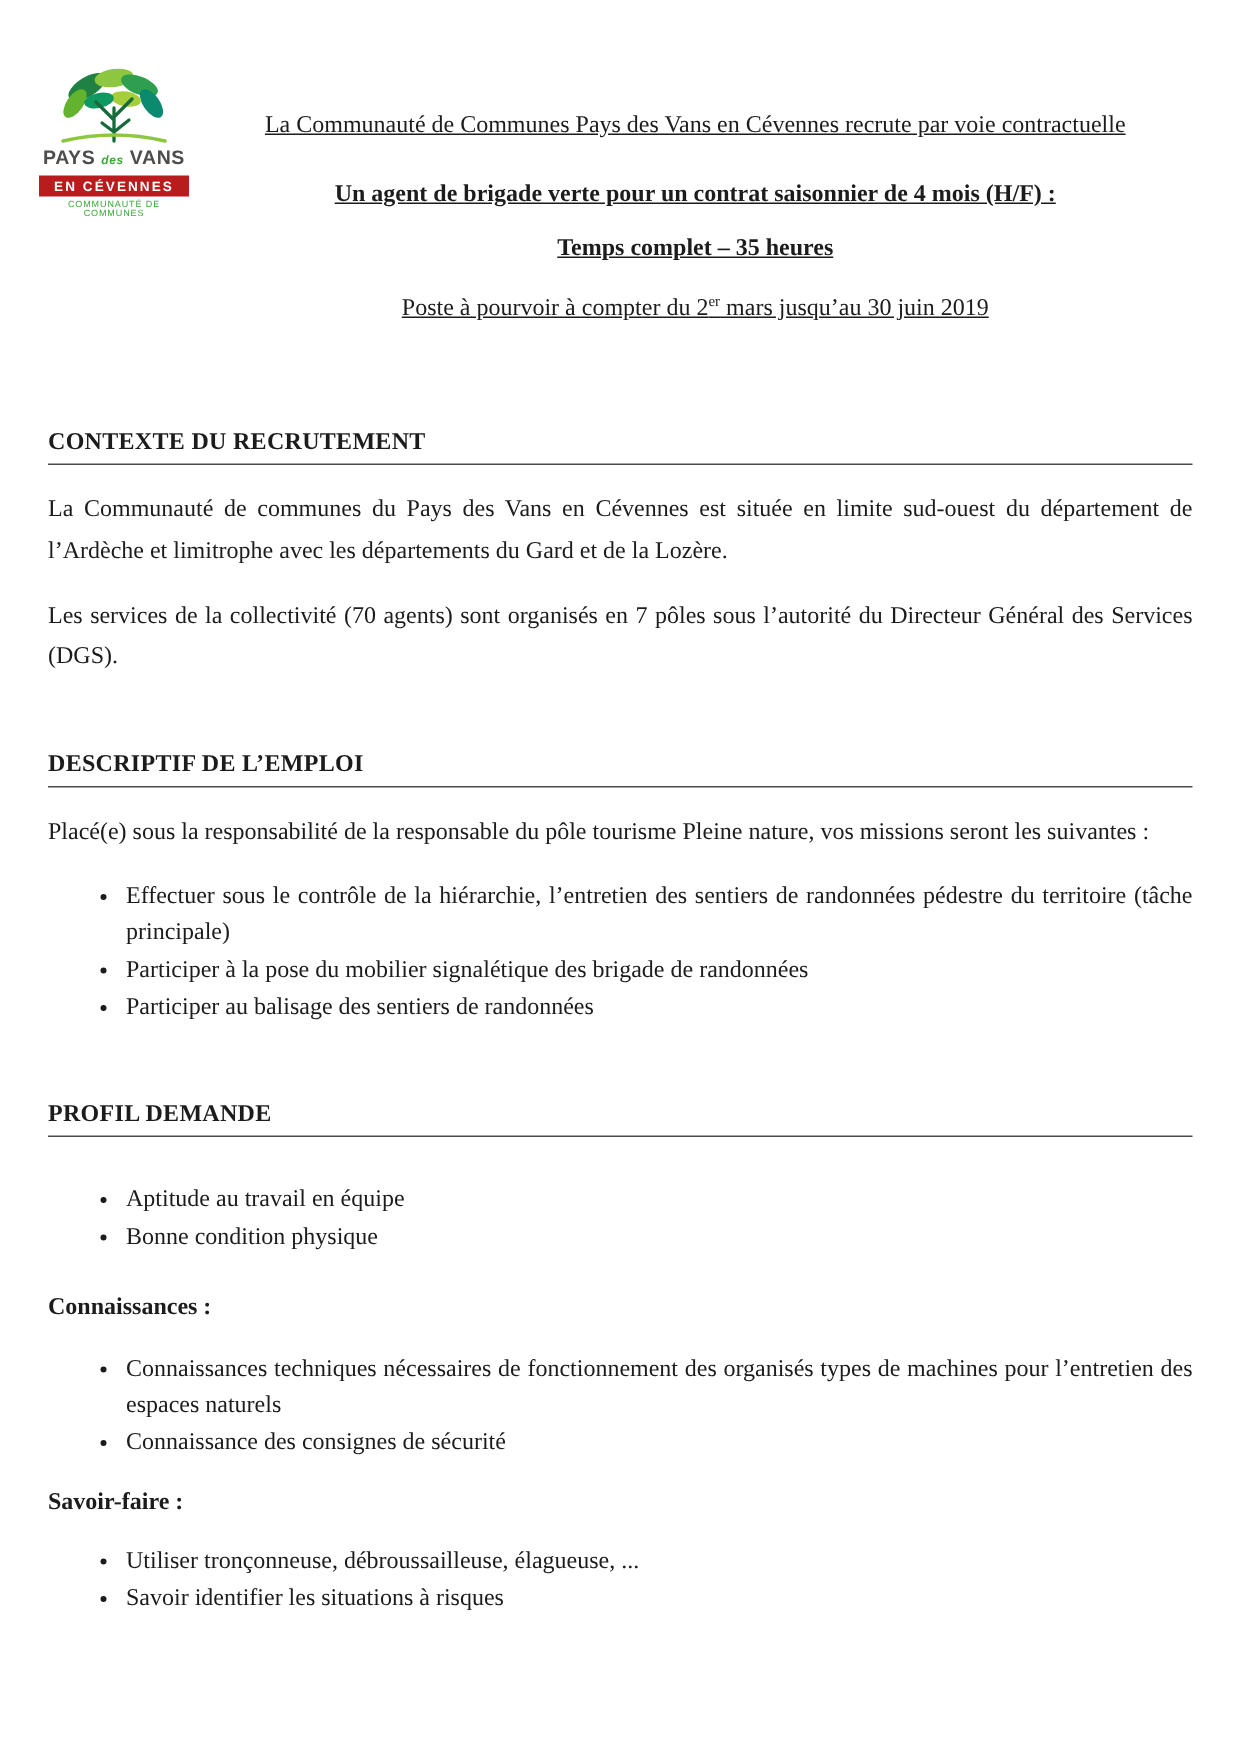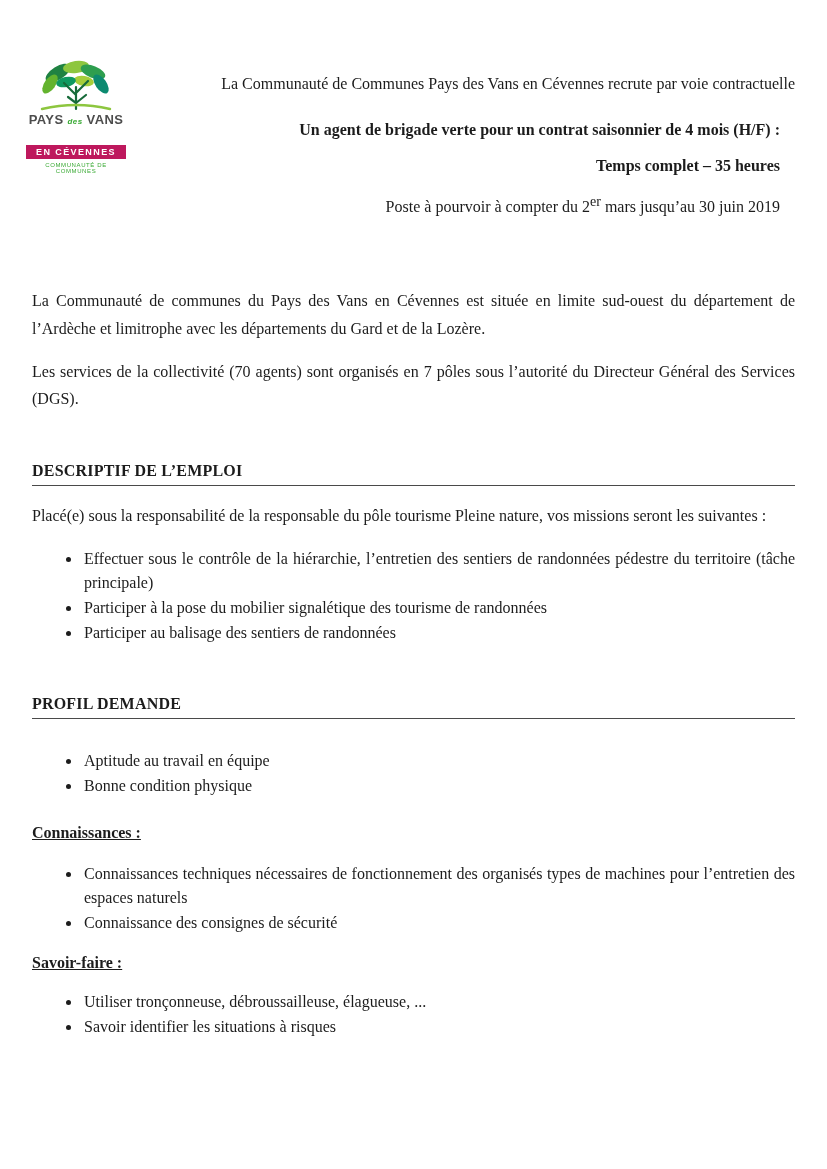--- a/index.html
+++ b/index.html
@@ -5,47 +5,47 @@
   * { box-sizing: border-box; }
   html, body { margin: 0; padding: 0; background: #ffffff; }
   .page {
     width: 827px; height: 1169px; background: #ffffff; overflow: hidden;
     position: relative; margin: 0 auto;
     font-family: "Liberation Serif", "DejaVu Serif", serif;
     color: #1c1c1c; font-size: 16px;
     padding: 45px 32px 0 32px;
   }
   
-  .logo { position: absolute; left: 26px; top: 57px; width: 100px; text-align: center;
+  .logo { position: absolute; left: 26px; top: 42px; width: 100px; text-align: center;
           font-family: "Liberation Sans", sans-serif; }
   .logo-tree { display: block; margin: 0 auto; }
   .logo-name { font-weight: bold; color: #4d4d4d; font-size: 13px; letter-spacing: 0.4px; line-height: 1.1; }
   .logo-des { font-size: 8px; color: #3aaa35; font-style: italic; }
-  .logo-banner { background: #be185d; color: #ffffff; font-weight: bold; font-size: 9px;
-                 letter-spacing: 1.4px; padding: 2px 10px; margin-top: 18px; }
+  .logo-banner { background: #b91c1c; color: #ffffff; font-weight: bold; font-size: 9px;
+                 letter-spacing: 1.4px; padding: 2px 10px; margin-top: 5px; }
   .logo-sub { color: #3aaa35; font-size: 6px; letter-spacing: 0.6px; margin-top: 3px; }
   
-  .header-text { margin-left: 100px; text-align: right; }
+  .header-text { margin-left: 100px; text-align: center; text-decoration: underline; }
   .header-text p { margin: 15px; line-height: 21px; }
   .h-intro { margin: 28px 0 25px 0 !important; }
   .h-title { font-weight: bold; margin-bottom: 12px !important; }
   .h-hours { font-weight: bold; margin-bottom: 12px !important; }
-  sup { font-size: 14px; }
+  sup { font-size: 10px; }
   
   .sec { margin-top: 50px; }
   .sec-context { margin-top: 70px; }
   .sec-heading {
     font-size: 16px; font-weight: bold; letter-spacing: 0.2px; margin: 0;
     padding-bottom: 5px; border-bottom: 1.6px solid #4a4a4a;
   }
   .para { text-align: justify; line-height: 1.7; margin: 16px 0; }
   .bullets { margin: 18px 0 0 0; padding-left: 50px; line-height: 1.5; text-align: justify; }
   .bullets li { margin: 0 0 1px 0; padding-left: 2px; }
   .bullets-first { margin-top: 30px; }
-  .sub-label { font-weight: bold; margin: 26px 0 0 0; text-decoration: underline; }
+  .sub-label { font-weight: bold; margin: 26px 0 0 0; }
   .bullets-after-label { margin-top: 20px; }
 </style>
 </head>
 <body>
 
 <div class="page">
 
   <header class="doc-header">
     <div class="logo">
       <svg class="logo-tree" width="96" height="56" viewBox="0 0 96 56" aria-hidden="true">
@@ -66,30 +66,31 @@
 
     <div class="header-text">
       <p class="h-intro">La Communauté de Communes Pays des Vans en Cévennes recrute par voie contractuelle</p>
       <p class="h-title">Un agent de brigade verte pour un contrat saisonnier de 4 mois (H/F) :</p>
       <p class="h-hours">Temps complet – 35 heures</p>
       <p class="h-start"><span>Poste à pourvoir à compter du 2</span><sup>er</sup><span>  mars jusqu’au 30 juin 2019</span></p>
     </div>
   </header>
 
   <section class="sec sec-context">
+    <h2 class="sec-heading">CONTEXTE DU RECRUTEMENT</h2>
     <p class="para">La Communauté de communes du Pays des Vans en Cévennes est située en limite sud-ouest du département de l’Ardèche et limitrophe avec les départements du Gard et de la Lozère.</p>
     <p class="para">Les services de la collectivité (70 agents) sont organisés en 7 pôles sous l’autorité du Directeur Général des Services (DGS).</p>
   </section>
 
   <section class="sec">
     <h2 class="sec-heading">DESCRIPTIF DE L’EMPLOI</h2>
     <p class="para">Placé(e) sous la responsabilité de la responsable du pôle tourisme Pleine nature, vos missions seront les suivantes :</p>
     <ul class="bullets">
       <li>Effectuer sous le contrôle de la hiérarchie, l’entretien des sentiers de randonnées pédestre du territoire (tâche principale)</li>
-      <li>Participer à la pose du mobilier signalétique des tourisme de randonnées</li>
+      <li>Participer à la pose du mobilier signalétique des brigade de randonnées</li>
       <li>Participer au balisage des sentiers de randonnées</li>
     </ul>
   </section>
 
   <section class="sec">
     <h2 class="sec-heading">PROFIL DEMANDE</h2>
     <ul class="bullets bullets-first">
       <li>Aptitude au travail en équipe</li>
       <li>Bonne condition physique</li>
     </ul>

